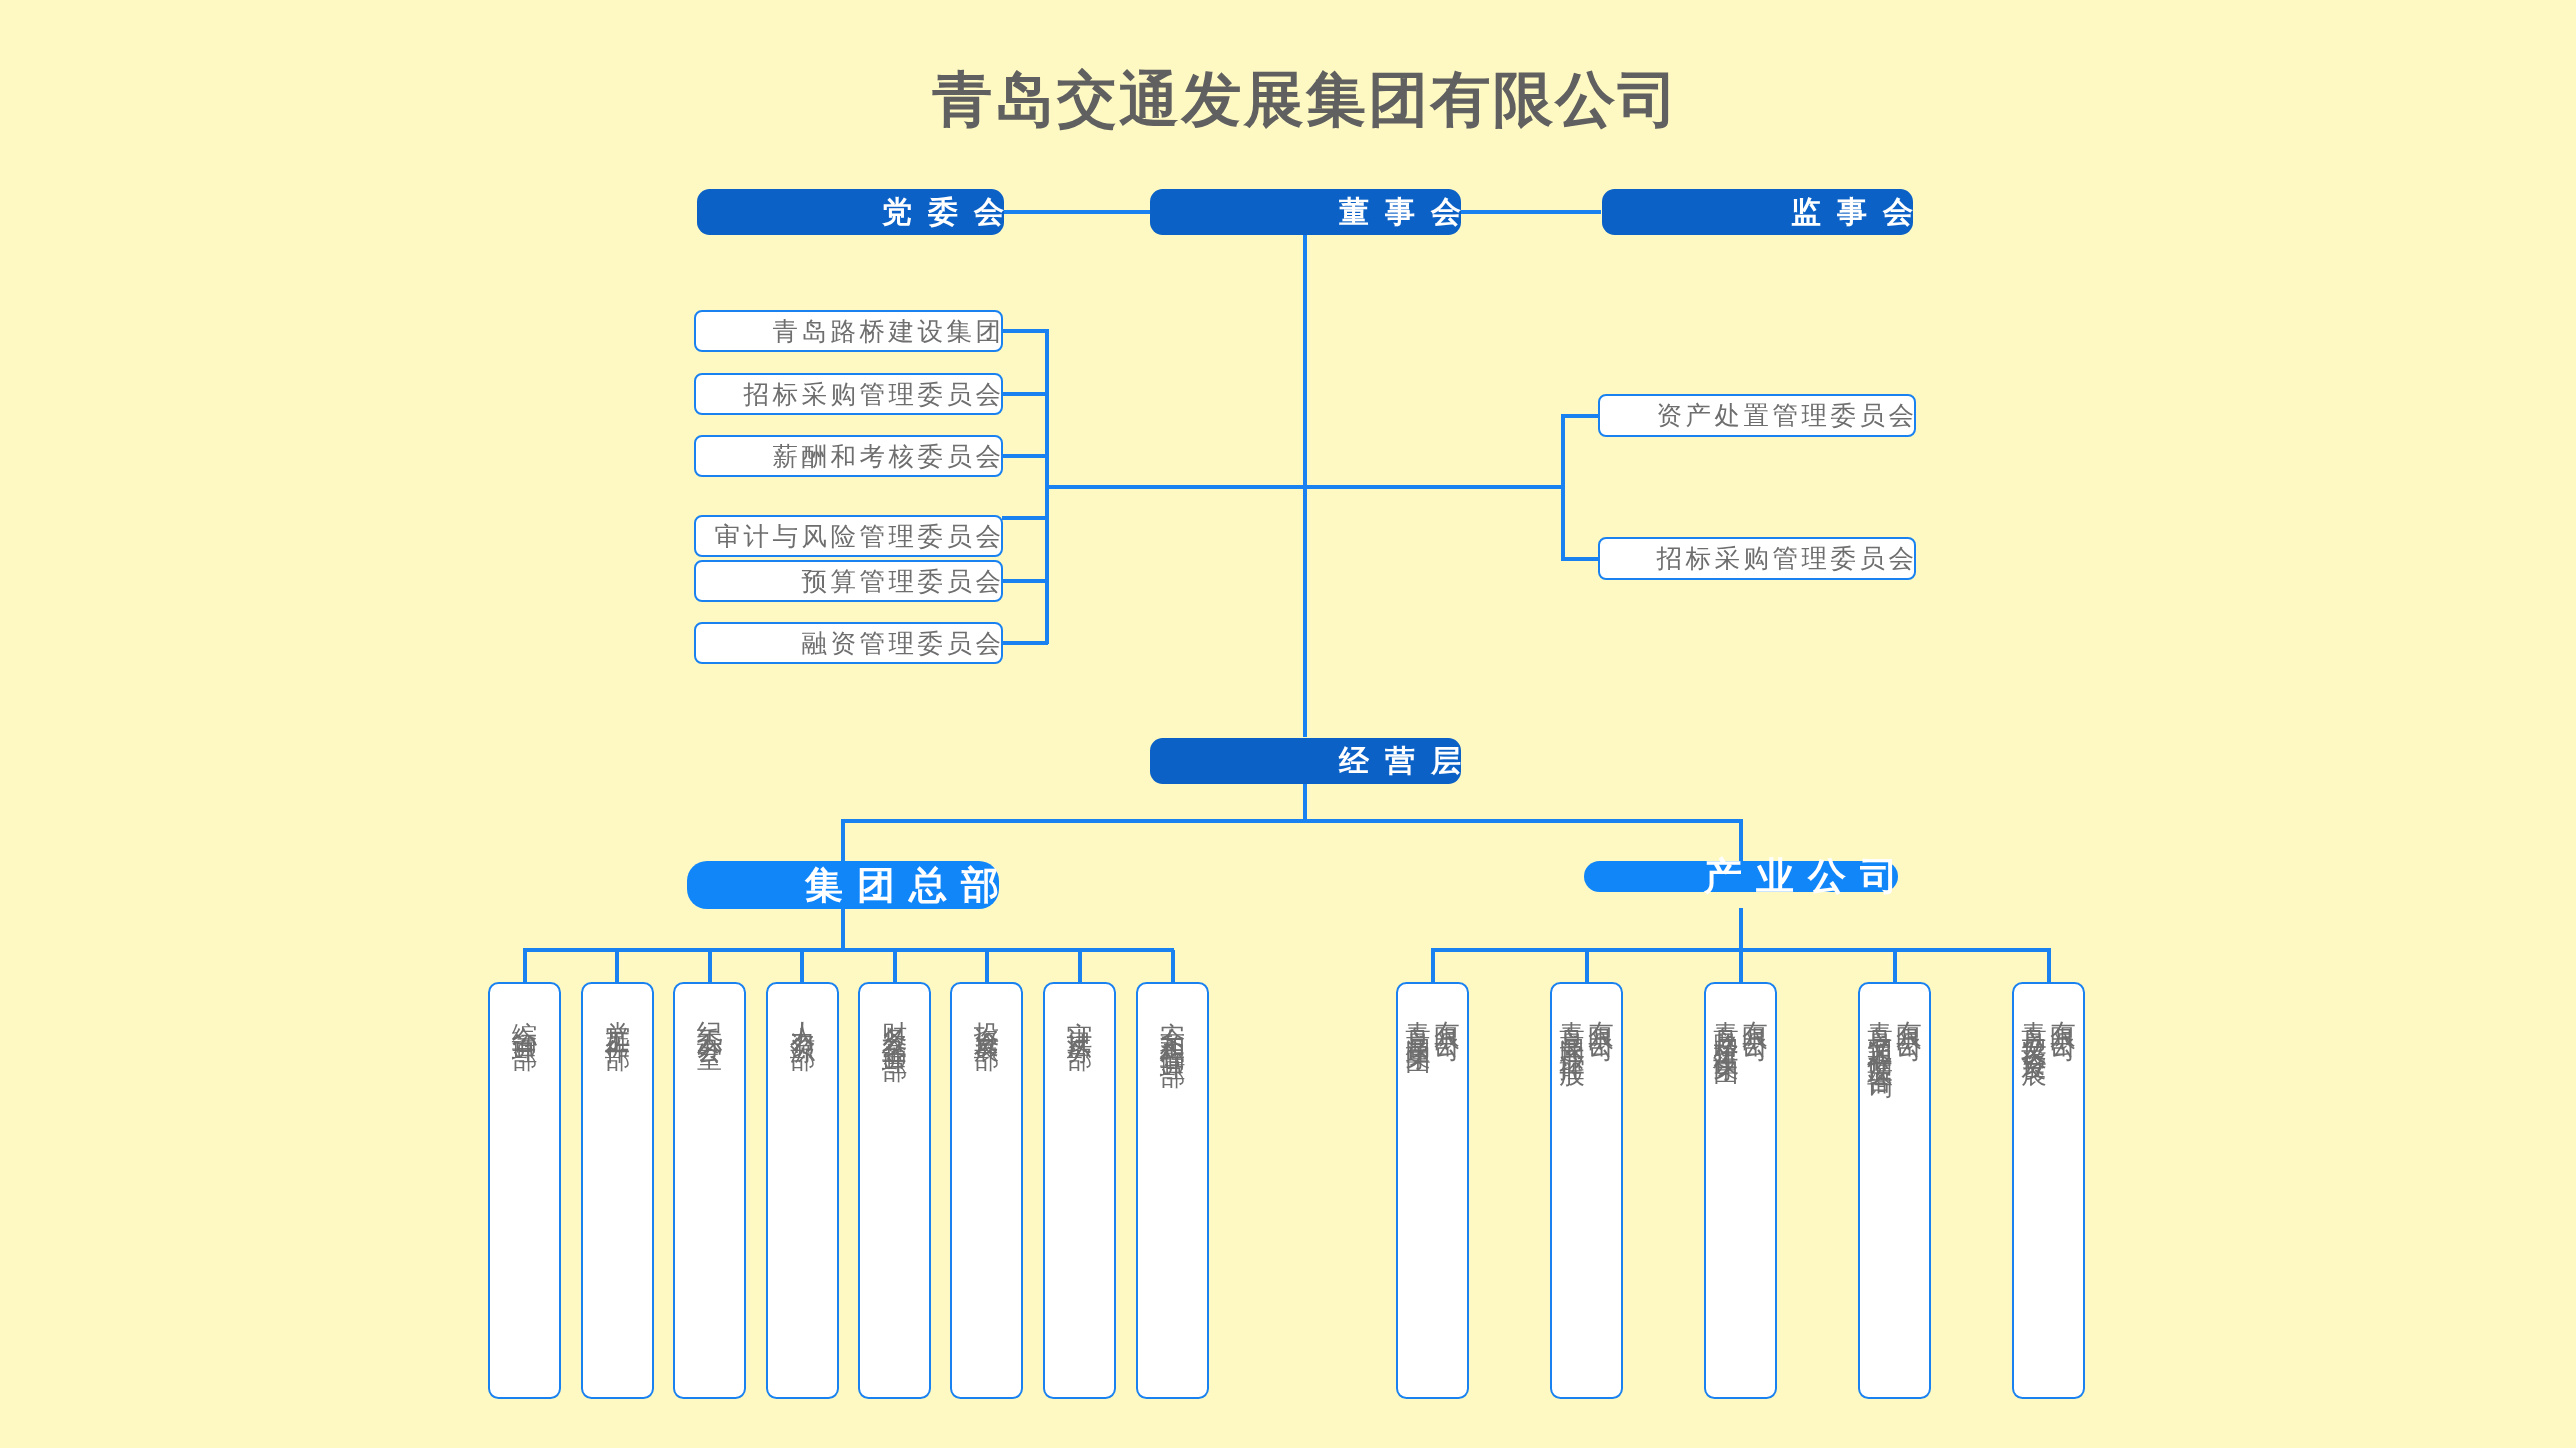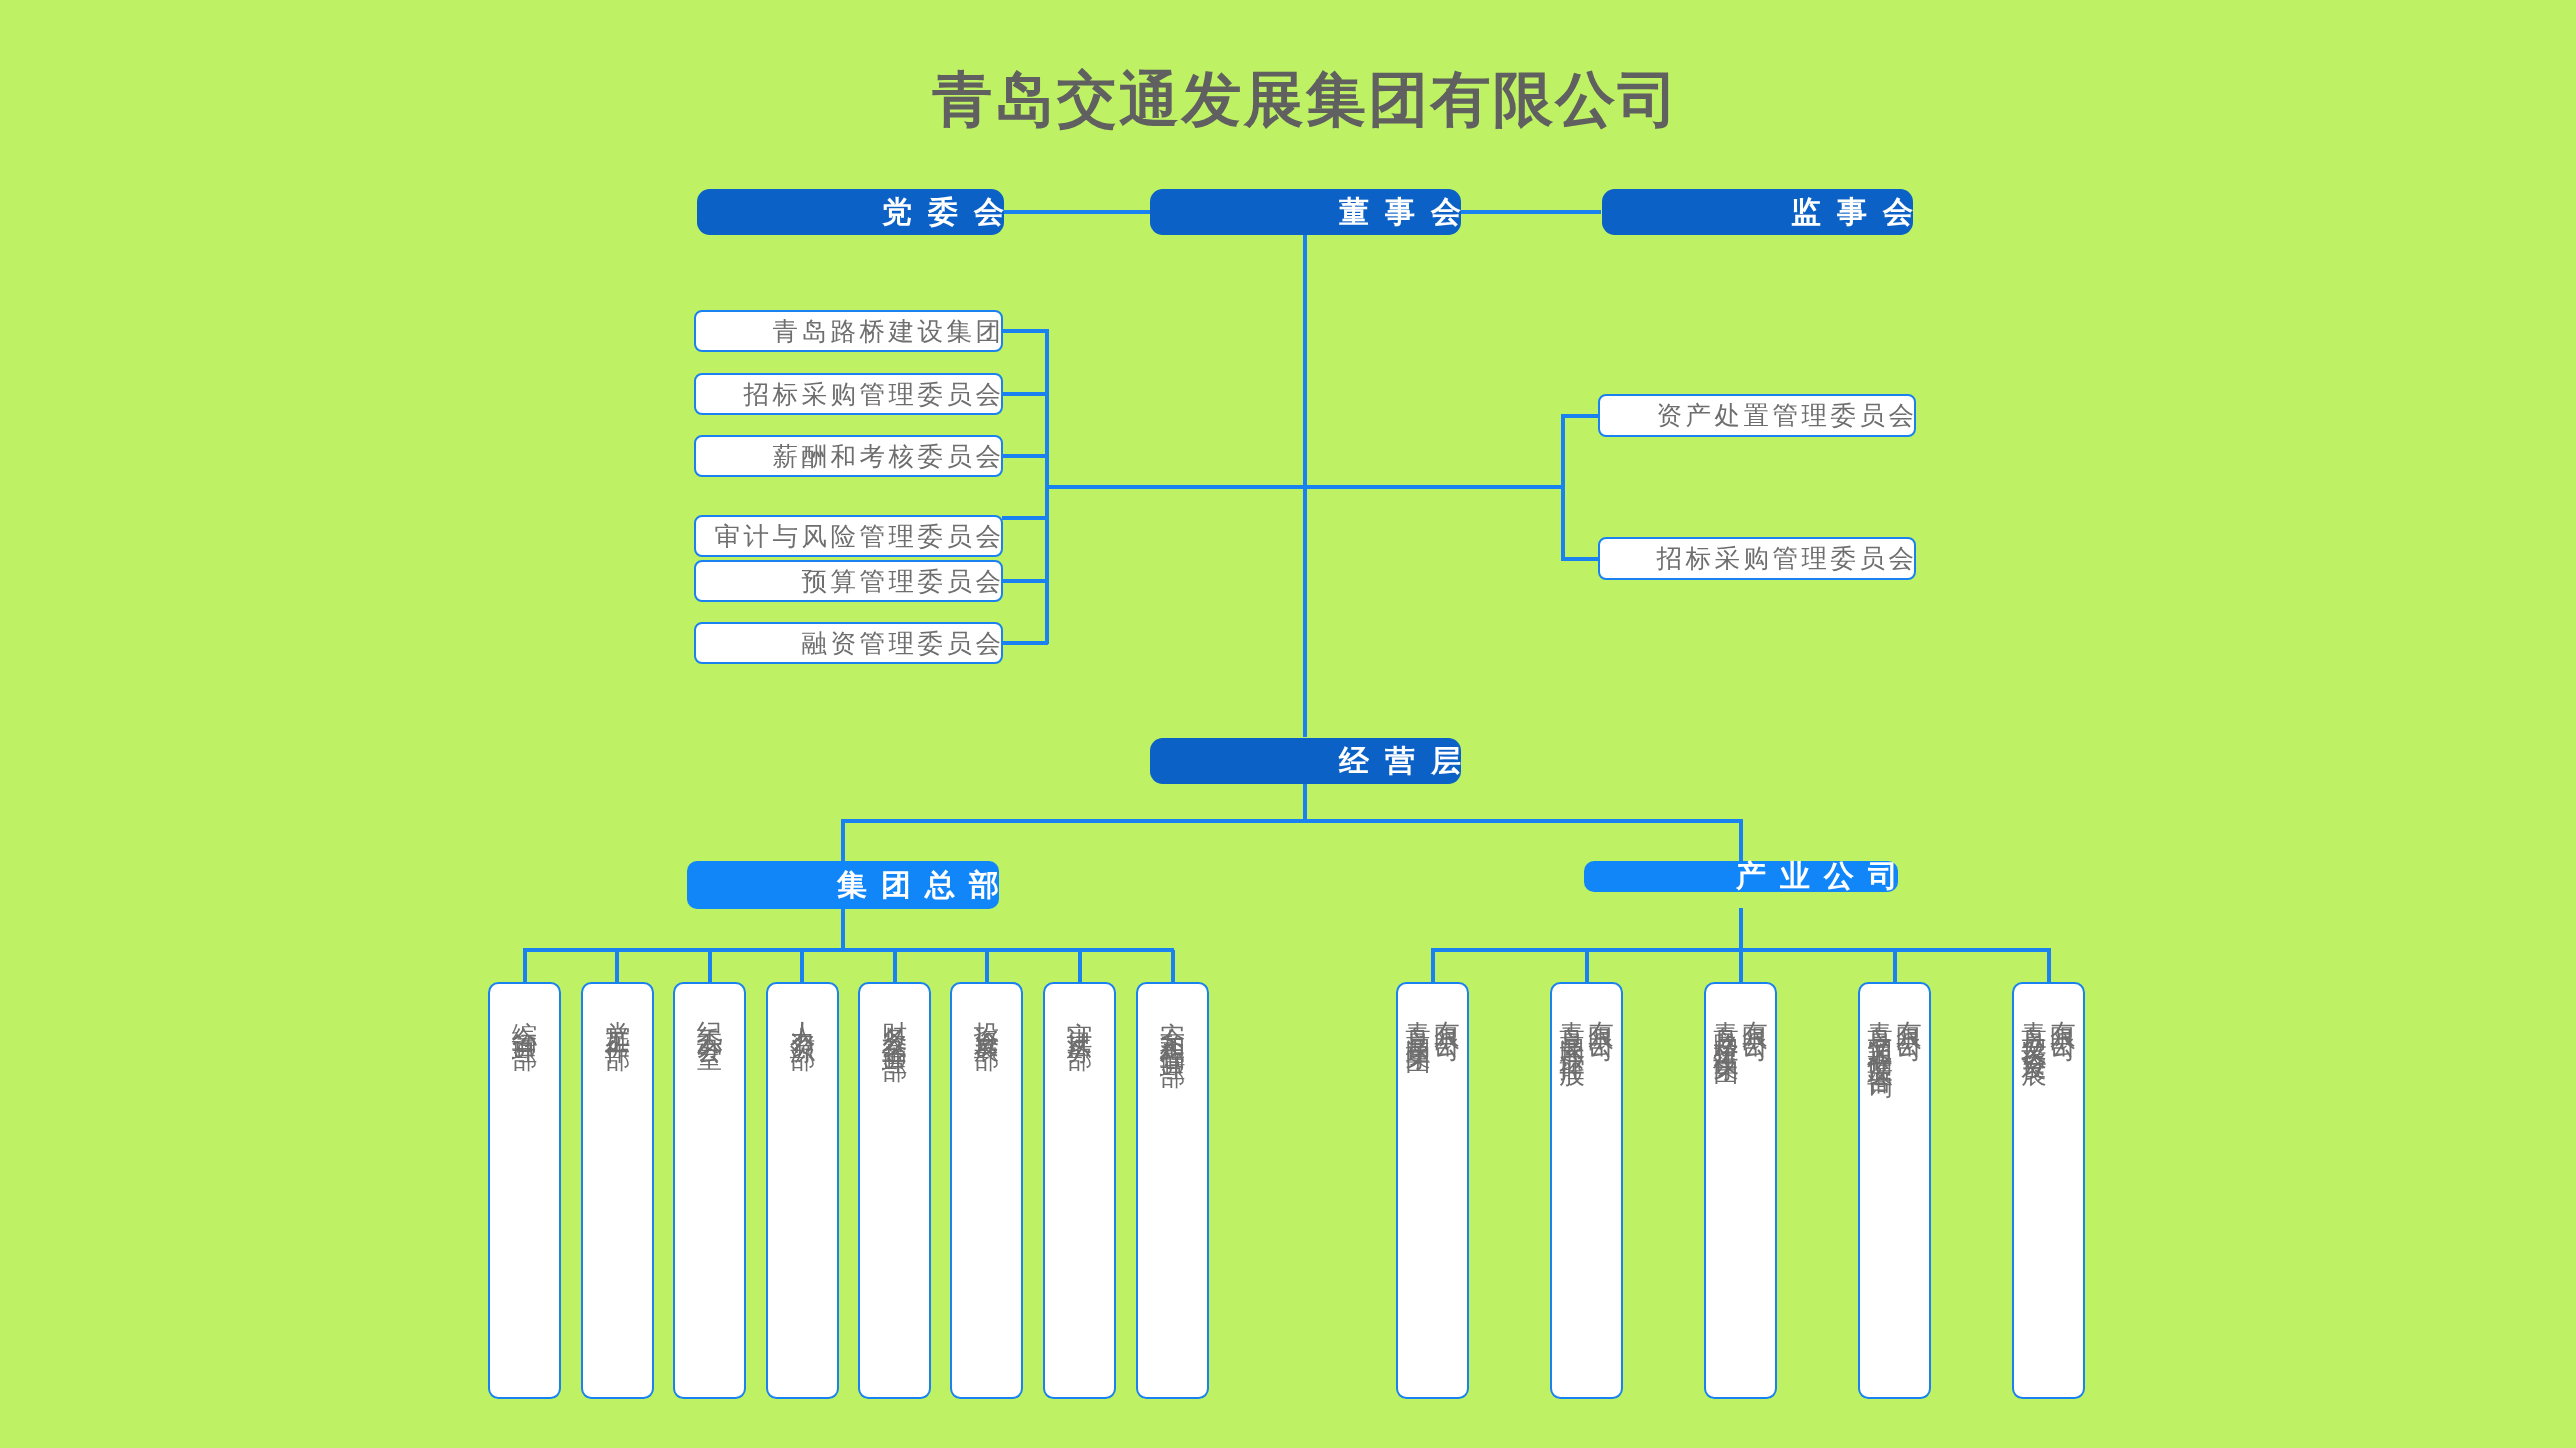--- a/index.html
+++ b/index.html
@@ -1,20 +1,20 @@
 <!DOCTYPE html>
 <html style="font-size:9.3px"><head>
 <meta charset="utf-8">
 <style>
   html,body{margin:0;padding:0;background:#ffffff;}
   .canvas{
     position:relative;
     width:2576px;
     height:1449px;
-    background:#bef264;
+    background:#fef9c3;
     overflow:hidden;
     font-family:"Liberation Sans","DejaVu Sans",sans-serif;
   }
   .title{
     position:absolute;
     top:60px;
     left:1306px;
     transform:translateX(-50%);
     margin:0;
     font-size:60px;
@@ -38,24 +38,24 @@
   .solid{
     background:#0b61c6;
     border-radius:12.7px;
     color:#ffffff;
     font-weight:bold;
     font-size:30px;
   }
   .solid span{letter-spacing:16px;margin-right:-16px;}
   .bright{
     background:#1186f9;
-    border-radius:10px;
+    border-radius:20px;
     color:#ffffff;
     font-weight:bold;
-    font-size:30px;
+    font-size:38px;
   }
   .bright span{letter-spacing:14px;margin-right:-14px;}
   .outline{
     background:#ffffff;
     border:2.3px solid #1a82f0;
     border-radius:8px;
     color:#6e6e6e;
     font-size:25.5px;
   }
   .outline span{letter-spacing:3.5px;margin-right:-3.5px;}

